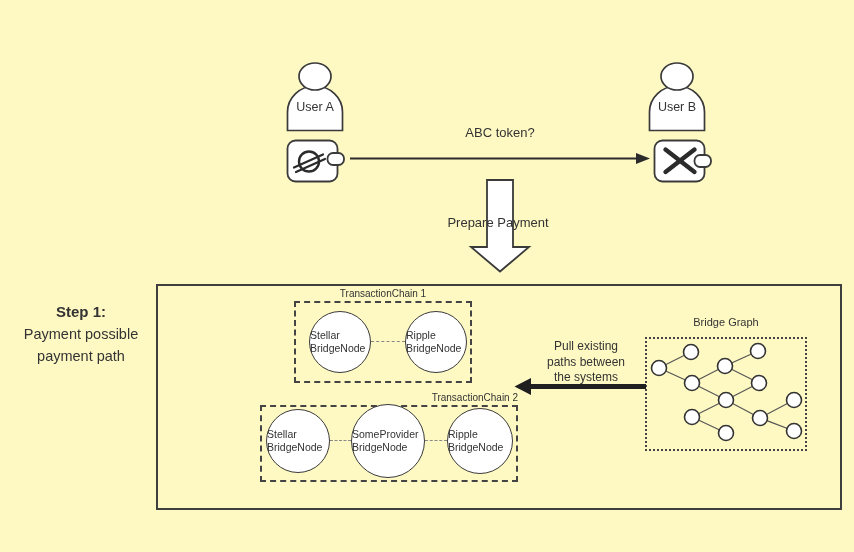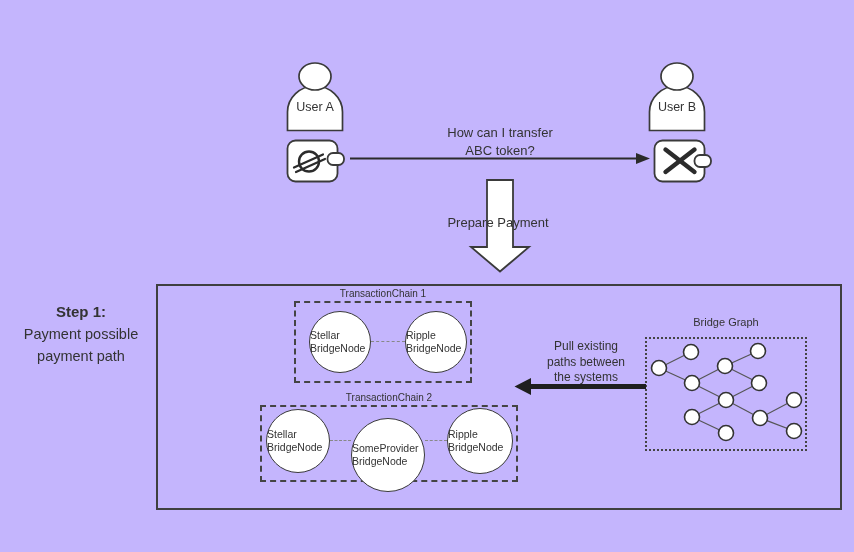--- a/index.html
+++ b/index.html
@@ -1,17 +1,17 @@
 <!DOCTYPE html>
 <html><head>
 <meta charset="utf-8">
 <style>
   html,body{margin:0;padding:0;background:#fff;}
   .canvas{
-    position:relative;width:854px;height:552px;background:#c4b5fd;overflow:hidden;
+    position:relative;width:854px;height:552px;background:#fef9c3;overflow:hidden;
     font-family:"Liberation Sans","DejaVu Sans",sans-serif;color:#333;
   }
   svg{position:absolute;left:0;top:0;}
   .box{position:absolute;background:transparent;box-sizing:border-box;z-index:1;}
   .outer-box{left:156px;top:284px;width:686px;height:226px;border:2px solid #3f3f3f;}
   .chain1-box{left:294px;top:301px;width:178px;height:82px;border:2px dashed #444;}
   .chain2-box{left:260px;top:405px;width:258px;height:77px;border:2px dashed #444;}
   .bridge-box{left:645px;top:337px;width:162px;height:114px;border:2px dotted #444;}
   .lbl{position:absolute;text-align:center;z-index:4;color:#333;}
   .user-label{width:80px;font-size:12.5px;}
@@ -105,34 +105,33 @@
         <circle cx="760" cy="418" r="7.5" fill="#fff" stroke="#333" stroke-width="1.6"></circle>
         <circle cx="794" cy="400" r="7.5" fill="#fff" stroke="#333" stroke-width="1.6"></circle>
         <circle cx="794" cy="431" r="7.5" fill="#fff" stroke="#333" stroke-width="1.6"></circle>
       </g>
   </svg>
 
   <div class="lbl user-label" style="left:275px;top:100px;">User A</div>
   <div class="lbl user-label" style="left:637px;top:100px;">User B</div>
 
   <div class="lbl question">
-    <div>How can I transfer</div>
     <div>ABC token?</div>
   </div>
 
   <div class="lbl prepare">Prepare Payment</div>
 
   <div class="lbl step">
     <div class="t">Step 1:</div>
     <div>Payment possible</div>
     <div>payment path</div>
   </div>
 
   <div class="lbl chain-title" style="left:294px;top:288px;width:178px;">TransactionChain 1</div>
-  <div class="lbl chain-title" style="left:260px;top:392px;width:258px;">TransactionChain 2</div>
+  <div class="lbl chain-title" style="left:260px;top:392px;width:258px;text-align:right;">TransactionChain 2</div>
   <div class="lbl bridge-title">Bridge Graph</div>
 
   <div class="lbl pull">
     <div>Pull existing</div>
     <div>paths between</div>
     <div>the systems</div>
   </div>
 
   <div class="node" style="left:309px;top:311px;width:62px;height:62px;">
     <span>Stellar</span>
@@ -141,21 +140,21 @@
   <div class="node" style="left:405px;top:311px;width:62px;height:62px;">
     <span>Ripple</span>
     <span>BridgeNode</span>
   </div>
   <div class="conn" style="left:371px;top:341px;width:34px;"></div>
 
   <div class="node" style="left:266px;top:409px;width:64px;height:64px;">
     <span>Stellar</span>
     <span>BridgeNode</span>
   </div>
-  <div class="node" style="left:351px;top:418px;width:74px;height:74px;">
+  <div class="node" style="left:351px;top:404px;width:74px;height:74px;">
     <span>SomeProvider</span>
     <span>BridgeNode</span>
   </div>
   <div class="node" style="left:447px;top:408px;width:66px;height:66px;">
     <span>Ripple</span>
     <span>BridgeNode</span>
   </div>
   <div class="conn" style="left:330px;top:440px;width:21px;"></div>
   <div class="conn" style="left:425px;top:440px;width:22px;"></div>
 

